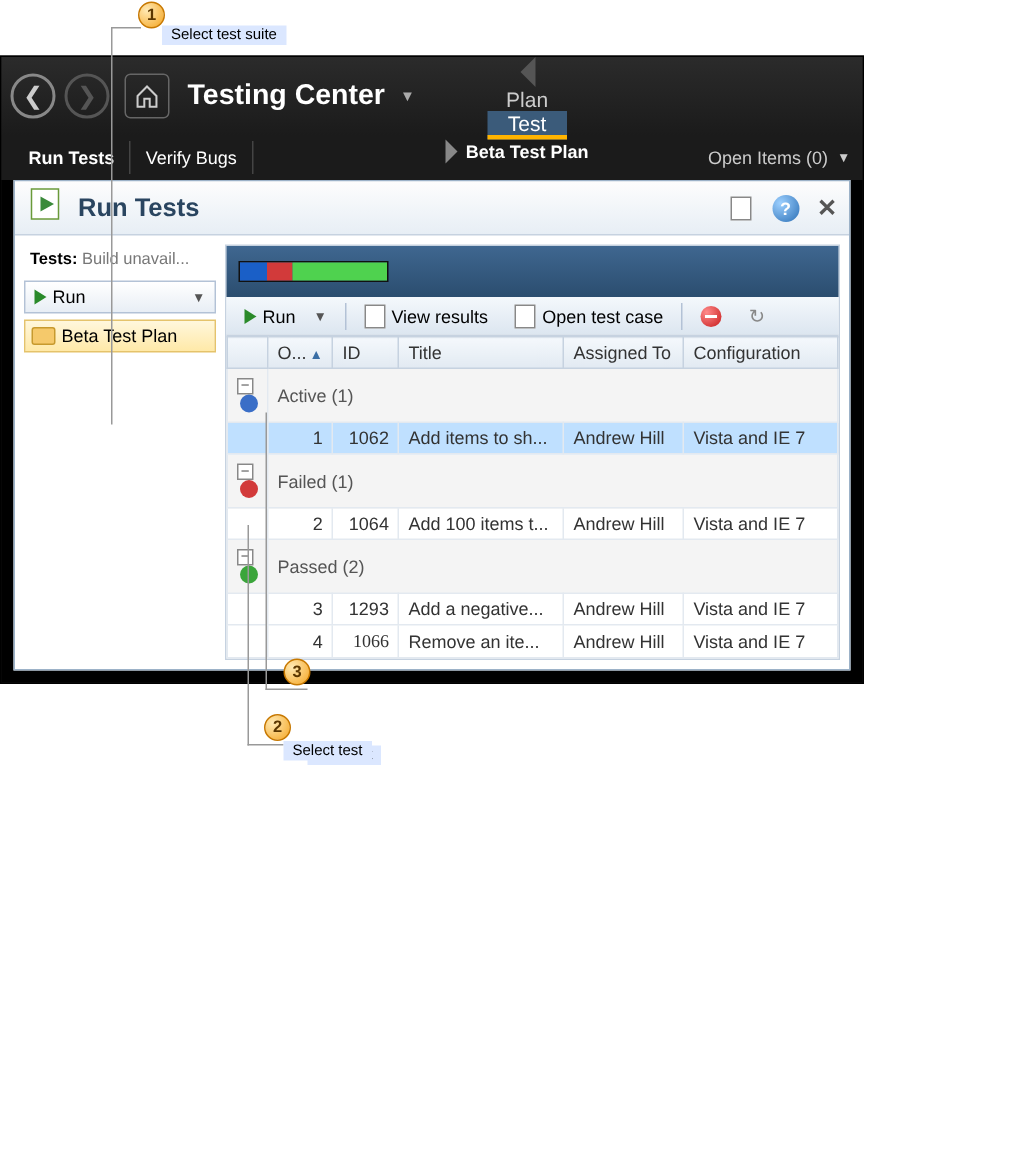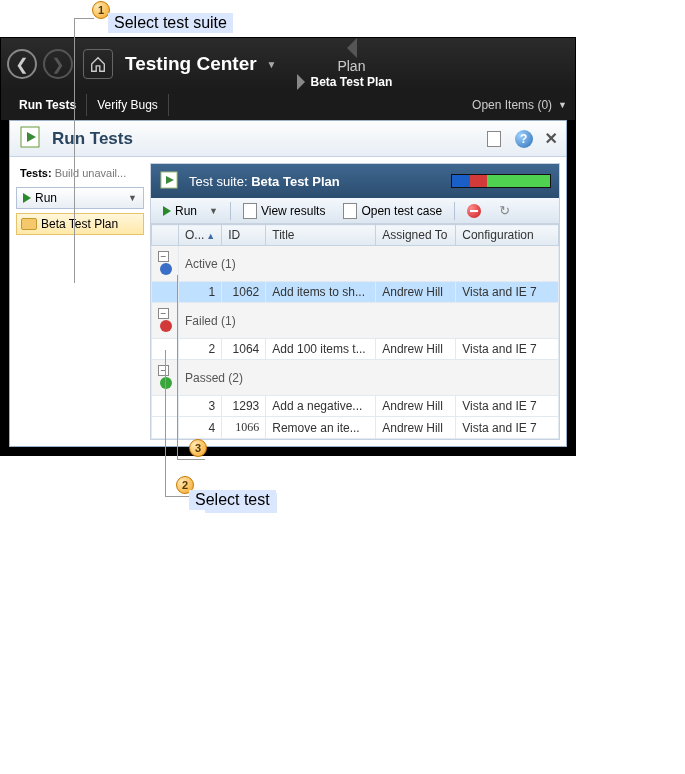--- a/index.html
+++ b/index.html
@@ -1,20 +1,20 @@
 <!DOCTYPE html>
 <html><head>
 <meta charset="utf-8">
 <style>
 * { box-sizing: border-box; margin: 0; padding: 0; font-family: "Segoe UI", Tahoma, sans-serif; }
 body { width: 685px; height: 774px; background: #fff; position: relative; }
 
 .callout { position: absolute; z-index: 100; }
 .callout-badge { display: inline-flex; align-items: center; justify-content: center; width: 18px; height: 18px; border-radius: 50%; background: radial-gradient(circle at 30% 30%, #ffe9b3, #f5a623); border: 1px solid #c77800; font-size: 11px; font-weight: bold; color: #5a3600; }
-.callout-label { background: #dbe7ff; padding: 1px 6px; font-size: 16px; color: #000; display: inline-block; }
+.callout-label { background: #dbe7ff; padding: 1px 6px; font-size: 10px; color: #000; display: inline-block; }
 .callout-line { position: absolute; background: #999; z-index: 90; }
 
 .window { position: absolute; top: 37px; left: 0; width: 576px; background: #1b1b1b; border: 1px solid #000; }
 .titlebar { height: 52px; background: linear-gradient(#2b2b2b,#1b1b1b); display: flex; align-items: center; position: relative; }
 .nav-arrow { width: 30px; height: 30px; border-radius: 50%; border: 2px solid #888; display: flex; align-items: center; justify-content: center; margin-left: 6px; color: #ccc; font-size: 16px; cursor: pointer; }
 .nav-arrow.disabled { border-color: #555; color: #555; }
 .home { width: 30px; height: 30px; border-radius: 4px; border: 1px solid #666; display: flex; align-items: center; justify-content: center; margin-left: 10px; cursor: pointer; }
 .app-title { color: #fff; font-size: 19px; font-weight: 600; margin-left: 12px; }
 .title-dd { color: #aaa; margin-left: 10px; font-size: 10px; cursor: pointer; }
 .breadcrumb { display: flex; align-items: center; margin-left: 14px; height: 100%; flex-direction: column; }
@@ -116,20 +116,21 @@
     <div class="home">
       <svg width="18" height="18" viewBox="0 0 20 20">
           <path d="M3 10 L10 3 L17 10 L17 18 L12 18 L12 12 L8 12 L8 18 L3 18 Z" fill="none" stroke="#ccc" stroke-width="1.5"></path>
         </svg>
     </div>
     <div class="app-title">Testing Center</div>
     <div class="title-dd">▼</div>
     <div class="breadcrumb">
       <div class="bc-arrow"></div>
       <div class="bc-item">Plan</div>
+      <div class="bc-item active">Test</div>
       <div class="bc-item" style="padding-left:6px;">
         <div class="bc-plan-arrow"></div>
         <span class="bc-plan-name">Beta Test Plan</span>
       </div>
     </div>
   </div>
 
   <div class="subnav">
     <div class="subnav-left">
       <div class="subnav-item active">Run Tests</div>
@@ -176,29 +177,20 @@
           <span style="font-size:9px;color:#555;">▼</span>
         </div>
         <div class="suite-item">
           <span class="folder-icon"></span>
           <span>Beta Test Plan</span>
         </div>
       </div>
 
       <div class="main">
         <div class="main-hdr">
-          <div class="main-hdr-left">
-            <span>
-              <svg width="22" height="22" viewBox="0 0 22 22">
-                    <rect x="2" y="3" width="16" height="16" fill="#fff" stroke="#a6c47a"></rect>
-                    <polygon points="7,7 7,15 15,11" fill="#3a8a3a"></polygon>
-                  </svg>
-            </span>
-            <span><span>Test suite:  </span><span class="suite-label">Beta Test Plan</span></span>
-          </div>
           <div class="progress">
             <div class="seg" style="width:18%;background:#1a5fc7;"></div>
             <div class="seg" style="width:18%;background:#d23a3a;"></div>
             <div class="seg" style="width:64%;background:#4fd24f;"></div>
           </div>
         </div>
 
         <div class="toolbar">
           <div class="tb-btn">
             <span class="play-tri"></span>

